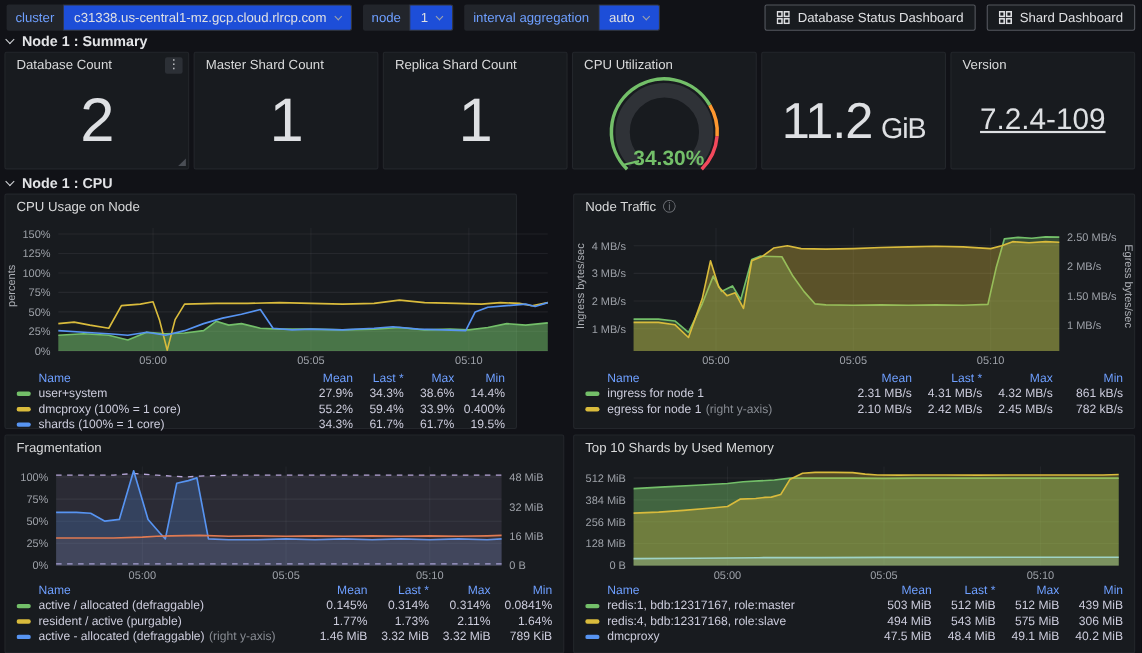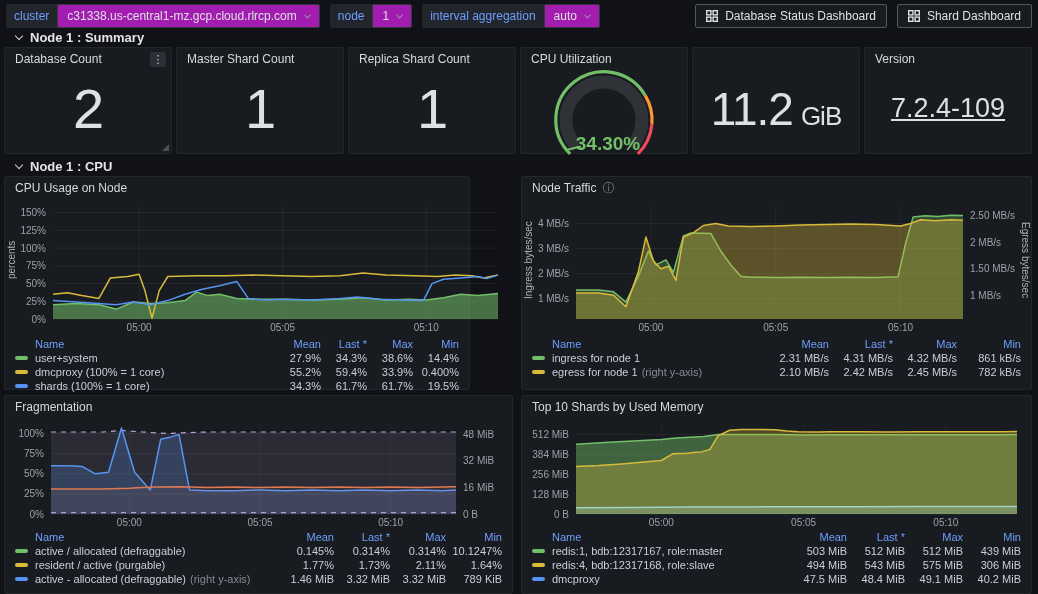--- a/index.html
+++ b/index.html
@@ -4,28 +4,28 @@
 <style>
   * { margin:0; padding:0; box-sizing:border-box; }
   html,body { background:#0b0c0e; }
   body { font-family:"Liberation Sans","DejaVu Sans",sans-serif; }
   .dash { position:relative; width:1038px; height:594px; background:#111217; overflow:hidden; color:#ccccdc; }
 
   
   .topbar { position:absolute; left:0; top:0; width:100%; height:32px; display:flex; align-items:center; padding:0 6px; gap:10px; }
   .var-chip { display:flex; align-items:stretch; height:24px; }
   .var-label { display:flex; align-items:center; background:#22252b; color:#6e9fff; font-size:12px; padding:0 8px; border-radius:2px 0 0 2px; }
-  .var-value { display:flex; align-items:center; background:#a21caf; border:1px solid #34373d; color:#dfe0e3; font-size:12px; font-weight:500; padding:0 9px; border-radius:0 2px 2px 0; cursor:pointer; }
+  .var-value { display:flex; align-items:center; background:#1d4ed8; border:1px solid #34373d; color:#dfe0e3; font-size:12px; font-weight:500; padding:0 9px; border-radius:0 2px 2px 0; cursor:pointer; }
   .caret { display:inline-block; width:5px; height:5px; border-right:1.3px solid #9fa3ab; border-bottom:1.3px solid #9fa3ab; transform:rotate(45deg) translate(-1px,-1px); margin-left:8px; }
   .topbar .spacer { flex:1; }
   .dash-link { display:flex; align-items:center; gap:7px; height:24px; background:#181b1f; border:1px solid #55585f; border-radius:2px; color:#dfe0e3; font-size:12px; font-weight:500; padding:0 10px; cursor:pointer; }
   .grid-icon rect { fill:none; stroke:#dfe0e3; stroke-width:1.4; }
 
   
-  .rowhdr { position:absolute; left:16px; display:flex; align-items:center; gap:8px; color:#e3e4e7; font-size:13px; font-weight:700; cursor:pointer; }
+  .rowhdr { position:absolute; left:6px; display:flex; align-items:center; gap:8px; color:#e3e4e7; font-size:13px; font-weight:700; cursor:pointer; }
   .row-caret { display:inline-block; width:6px; height:6px; border-right:1.6px solid #cfd1d5; border-bottom:1.6px solid #cfd1d5; transform:rotate(45deg); margin-bottom:3px; }
 
   
   .panel { position:absolute; background:#181b1f; border:1px solid #23262b; border-radius:2px; }
   .ptitle { position:absolute; left:0; top:0; width:100%; height:22px; display:flex; align-items:center; justify-content:flex-start; gap:6px; padding:0 10px; color:#d8d9da; font-size:12px; font-weight:500; cursor:pointer; white-space:nowrap; }
   .p-stat .ptitle { justify-content:flex-start; }
   .statwrap { position:absolute; left:0; top:22px; right:0; bottom:6px; display:flex; align-items:center; justify-content:center; }
   .bigval { color:#dee0e3; font-size:56px; font-weight:500; letter-spacing:-1px; }
   .memval { color:#dee0e3; font-size:46px; font-weight:500; letter-spacing:-1px; display:flex; align-items:baseline; gap:8px; }
   .memunit { font-size:26px; font-weight:500; }
@@ -346,21 +346,21 @@
           <div class="lg-val" style="width: 56px;">Min</div>
         </div>
         <div class="lg-row">
           <div class="lg-name">
             <span class="chip" style="background: rgb(115, 191, 105);"></span>
             <span>active / allocated (defraggable)</span>
           </div>
           <div class="lg-val" style="width: 56px;">0.145%</div>
           <div class="lg-val" style="width: 56px;">0.314%</div>
           <div class="lg-val" style="width: 56px;">0.314%</div>
-          <div class="lg-val" style="width: 56px;">10.1247%</div>
+          <div class="lg-val" style="width: 56px;">0.0841%</div>
         </div>
         <div class="lg-row">
           <div class="lg-name">
             <span class="chip" style="background: rgb(217, 187, 60);"></span>
             <span>resident / active (purgable)</span>
           </div>
           <div class="lg-val" style="width: 56px;">1.77%</div>
           <div class="lg-val" style="width: 56px;">1.73%</div>
           <div class="lg-val" style="width: 56px;">2.11%</div>
           <div class="lg-val" style="width: 56px;">1.64%</div>

